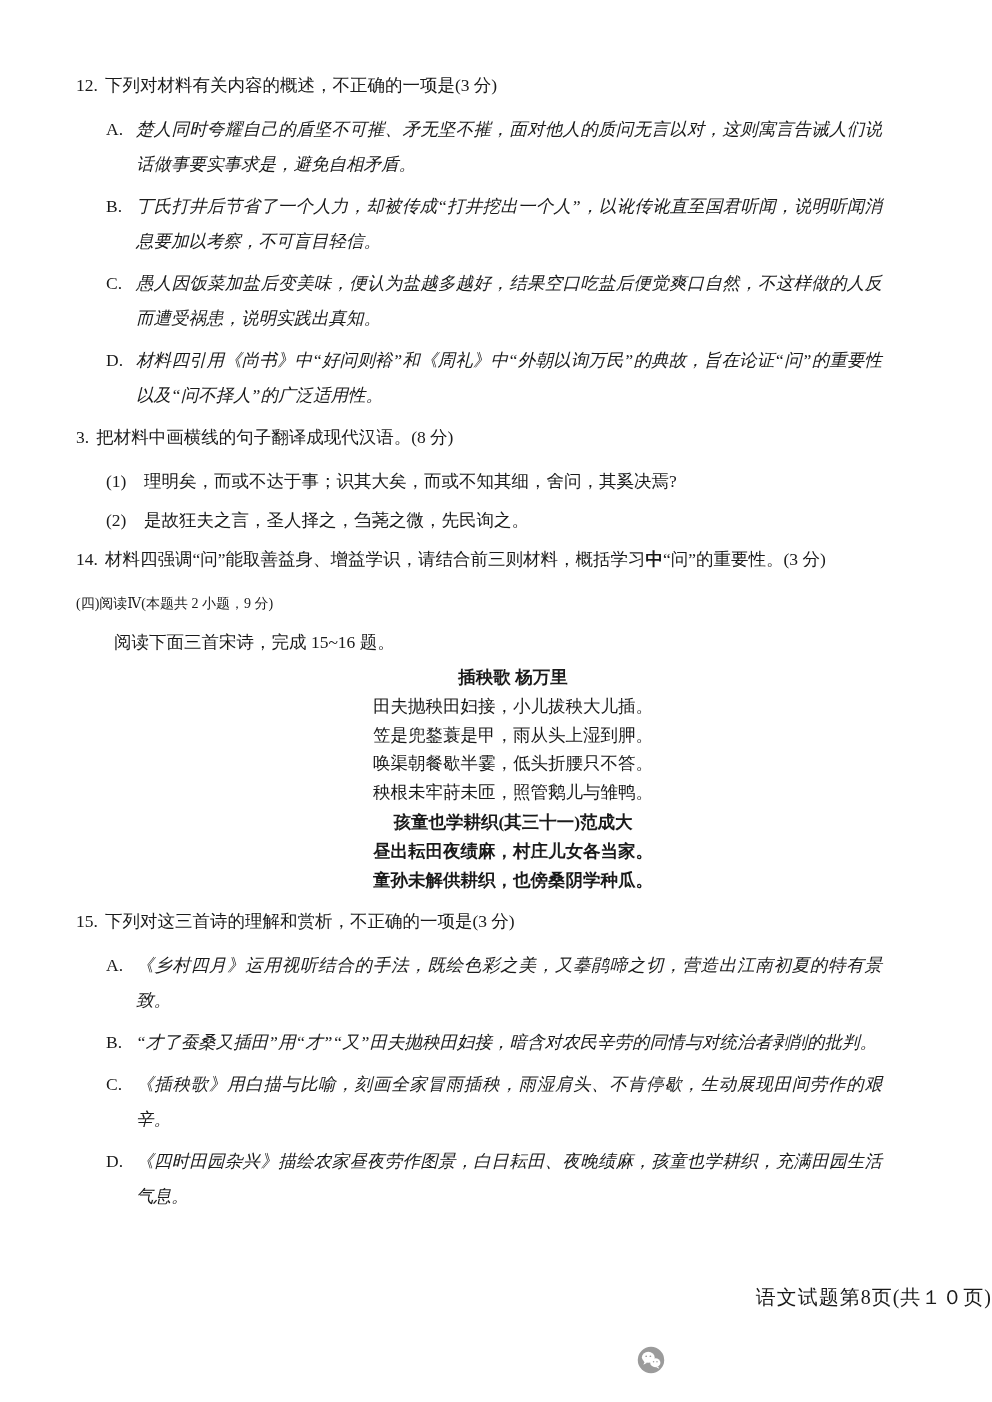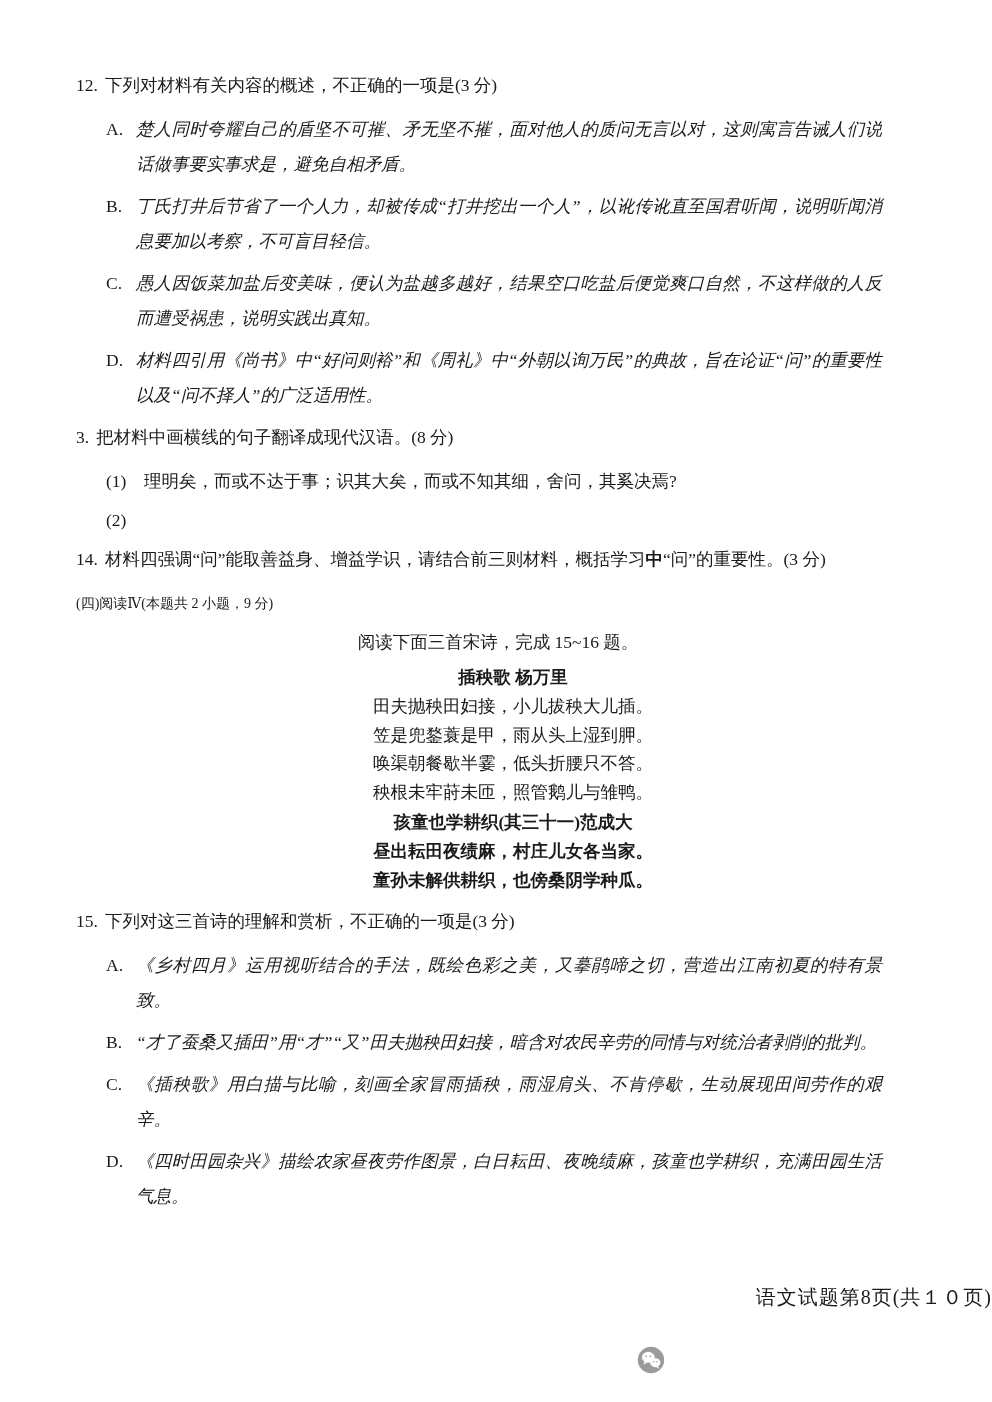--- a/index.html
+++ b/index.html
@@ -35,21 +35,20 @@
     line-height: 35px;
   }
   .sub-label { flex: 0 0 38px; }
 
   .section-heading { font-size: 14px; line-height: 35px; margin-bottom: 4px; }
   .instruction {
     font-size: 17.5px;
     line-height: 35px;
     margin-left: 38px;
     margin-bottom: 2px;
-    text-align: center;
   }
 
   .poems {
     text-align: center;
     position: relative;
     left: 34px;
     font-size: 17.5px;
     margin-bottom: 10px;
   }
   .poem { margin-bottom: 1px; }
@@ -107,20 +106,21 @@
   <div>
     <div class="stem">
       <span class="qnum">3.</span><span>把材料中画横线的句子翻译成现代汉语。(8 分)</span>
     </div>
     <div class="sub-item">
       <span class="sub-label">(1)</span>
       <span>理明矣，而或不达于事；识其大矣，而或不知其细，舍问，其奚决焉?</span>
     </div>
     <div class="sub-item">
       <span class="sub-label">(2)</span>
+      <span>是故狂夫之言，圣人择之，刍荛之微，先民询之。</span>
     </div>
   </div>
 
   <div class="stem">
     <span class="qnum">14.</span><span>材料四强调“问”能取善益身、增益学识，请结合前三则材料，概括学习</span><span class="bold">中</span><span>“问”的重要性。(3 分)</span>
   </div>
 
   <div class="section-heading">(四)阅读Ⅳ(本题共 2 小题，9 分)</div>
   <div class="instruction">阅读下面三首宋诗，完成 15~16 题。</div>
 

